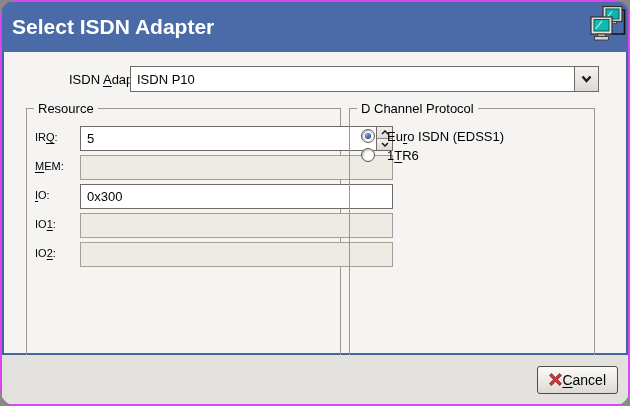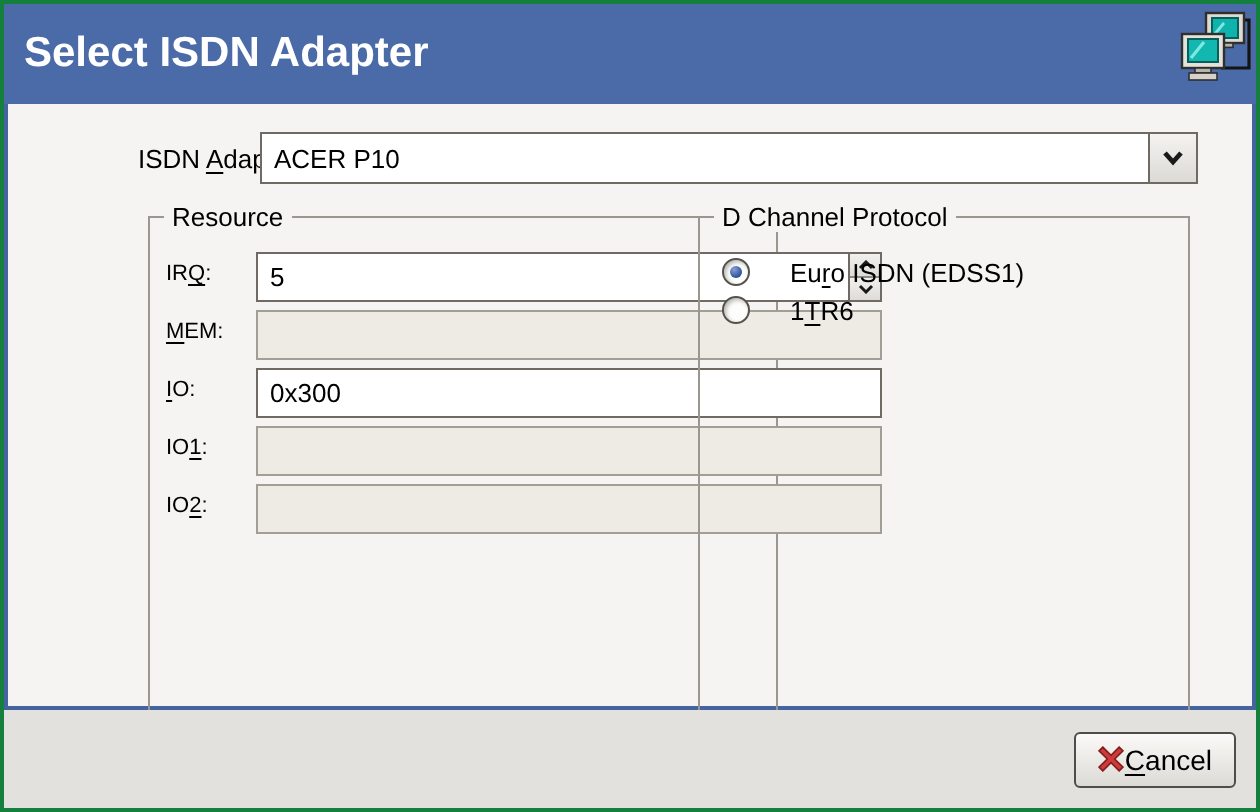--- a/index.html
+++ b/index.html
@@ -1,21 +1,22 @@
 <!DOCTYPE html>
 <html><head>
 <meta charset="utf-8">
 <style>
   html,body{margin:0;padding:0;background:#888;}
   .dialog{
     position:relative;width:630px;height:406px;
-    background:#15803d;
+    background:#d946ef;
     font-family:"Liberation Sans",sans-serif;
     -webkit-font-smoothing:antialiased;
     overflow:hidden;
+    border-radius:17px;
   }
   
   .titlebar{position:absolute;left:2px;top:2px;right:2px;height:50px;background:#4b6ba8;}
   .content-panel{
     position:absolute;left:2px;top:52px;right:2px;height:303px;
     background:#f5f4f2;box-sizing:border-box;
     border-left:2px solid #44649f;border-right:2px solid #44649f;border-bottom:2px solid #44649f;
   }
   .actionbar{
     position:absolute;left:2px;top:355px;right:2px;bottom:2px;background:#e3e1de;
@@ -37,21 +38,21 @@
   .combo-btn{
     width:23px;background:linear-gradient(#f4f3f0,#dcdad5);
     border-left:1px solid #6f6b64;display:flex;align-items:center;justify-content:center;
   }
   
   .group{position:absolute;border:1px solid #9b978f;box-sizing:border-box;}
   .group-title{
     position:absolute;top:-8px;left:7px;background:#f5f4f2;padding:0 4px;
     font-size:13px;color:#000;white-space:nowrap;
   }
-  .group-resource{left:26px;top:108px;width:315px;height:263px;margin-left:48px;}
+  .group-resource{left:26px;top:108px;width:315px;height:263px;}
   .group-protocol{left:349px;top:108px;width:246px;height:275px;}
   
   .res-row{position:absolute;left:0;width:100%;height:25px;}
   .res-label{position:absolute;left:8px;top:5px;font-size:11px;color:#000;}
   .res-field{position:absolute;left:53px;top:0;width:253px;height:25px;box-sizing:border-box;}
   .entry{
     width:100%;height:100%;box-sizing:border-box;border:1px solid #6f6b64;background:#fff;
     font-family:"Liberation Sans",sans-serif;font-size:13px;color:#000;padding:0 6px;outline:none;
   }
   .entry:disabled{background:#eeebe4;border-color:#a29d95;}
@@ -60,21 +61,21 @@
     display:flex;align-items:stretch;
   }
   .spin input{
     flex:1;min-width:0;border:none;outline:none;background:#fff;padding:0 6px;
     font-family:"Liberation Sans",sans-serif;font-size:13px;color:#000;
   }
   .spin-btns{width:15px;border-left:1px solid #6f6b64;display:flex;flex-direction:column;}
   .spin-btn{flex:1;background:linear-gradient(#f1f0ed,#dedcd7);display:flex;align-items:center;justify-content:center;}
   .spin-btn + .spin-btn{border-top:1px solid #8d8a84;}
   
-  .proto-row{position:absolute;left:11px;height:16px;display:flex;align-items:center;gap:20px;}
+  .proto-row{position:absolute;left:11px;height:16px;display:flex;align-items:center;gap:12px;}
   .radio{
     width:14px;height:14px;border-radius:50%;box-sizing:border-box;flex:0 0 auto;
     background:#fdfdfc;border:1px solid #55524c;box-shadow:inset 1px 1px 2px rgba(0,0,0,.28);
   }
   .radio.selected::after{
     content:"";display:block;width:6px;height:6px;margin:3px;border-radius:50%;
     background:radial-gradient(circle at 35% 30%,#87a0d4,#2c4f97 72%);
   }
   .radio-label{font-size:13px;color:#000;}
   
@@ -106,21 +107,21 @@
       <rect x="3" y="12" width="21" height="17" fill="#e6e2da" stroke="#2f2f2f" stroke-width="1.2"></rect>
       <rect x="6" y="14.5" width="15" height="11.5" fill="#12b7b0" stroke="#055f5c" stroke-width="1"></rect>
       <path d="M7.5 24 L14 16" stroke="#7fe8e2" stroke-width="1.6" fill="none"></path>
       <rect x="9.5" y="29" width="8" height="2.5" fill="#b8b4ac" stroke="#2f2f2f" stroke-width="0.8"></rect>
       <rect x="6.5" y="31.5" width="14" height="3.5" fill="#d6d2ca" stroke="#2f2f2f" stroke-width="0.8"></rect>
     </svg>
   </div>
 
   <span class="adapter-label">ISDN <u>A</u>dapters:</span>
   <div class="combo">
-    <span class="combo-text">ACER P10</span>
+    <span class="combo-text">ISDN P10</span>
     <span class="combo-btn">
       <span class="icon">
         <svg width="11" height="8" viewBox="0 0 11 8">
             <path d="M1.5 1.5 L5.5 6 L9.5 1.5" fill="none" stroke="#1a1a1a" stroke-width="2.4"></path>
           </svg>
       </span>
     </span>
   </div>
 
   <div class="group group-resource">

